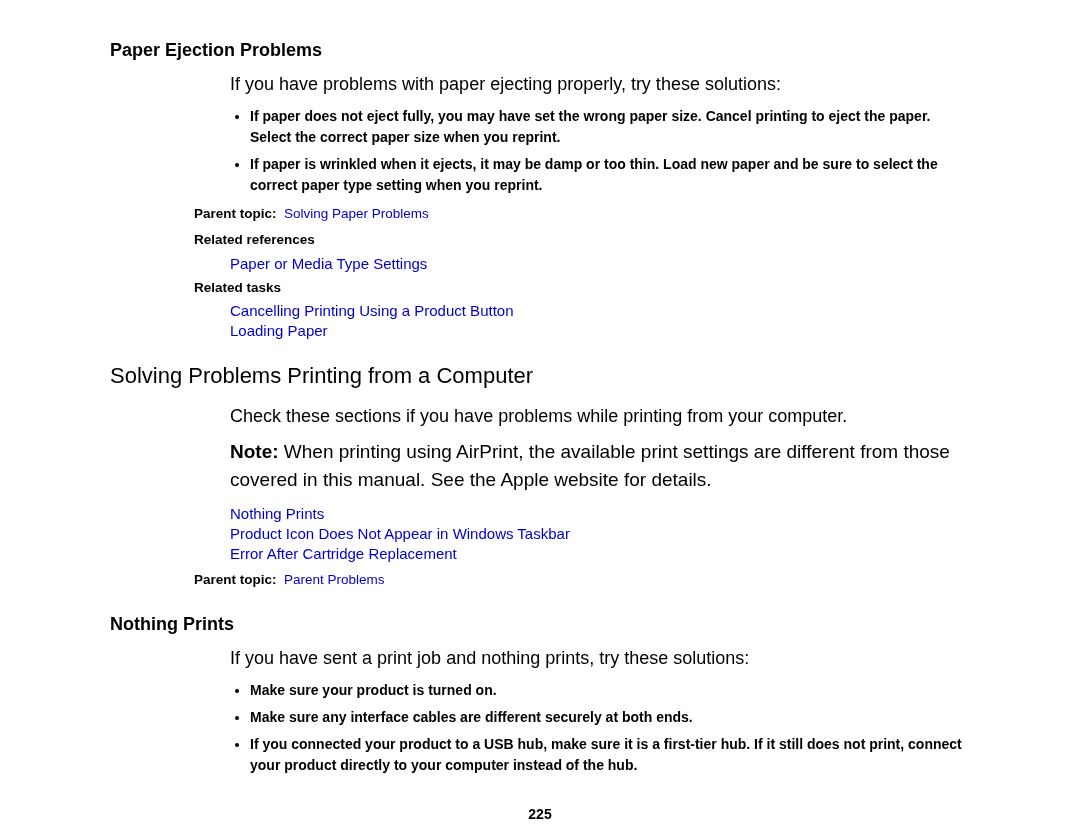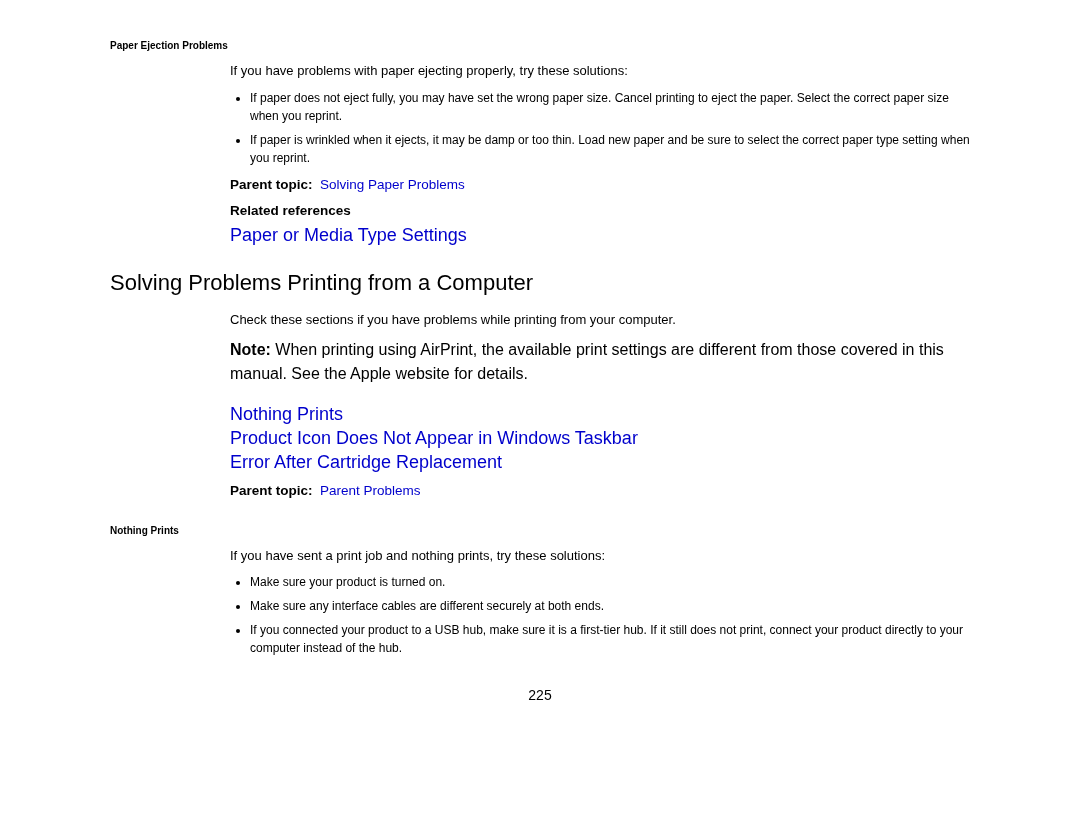--- a/index.html
+++ b/index.html
@@ -24,52 +24,53 @@
       width: 860px;
       padding: 40px 0 40px 0;
       margin: 0 auto;
     }
 
     .section {
       margin-bottom: 24px;
     }
 
     h2.section-title {
-      font-size: 10px;
+      font-size: 18px;
       font-weight: bold;
       margin-bottom: 10px;
     }
 
     h1.main-title {
       font-size: 22px;
       font-weight: normal;
       margin-bottom: 14px;
     }
 
     .body-text {
       margin-left: 120px;
       margin-bottom: 8px;
       line-height: 1.5;
-      font-size: 13px;
+      font-size: 18px;
     }
 
     .bullet-list {
       margin-left: 140px;
       margin-bottom: 8px;
     }
 
     .bullet-list li {
       list-style: disc;
       margin-bottom: 6px;
       line-height: 1.5;
-      font-size: 12px;
+      font-size: 14px;
+      font-weight: bold;
     }
 
     .label-row {
-      margin-left: 120px;
+      margin-left: 84px;
       margin-bottom: 4px;
       line-height: 1.5;
       font-size: 13.5px;
     }
 
     .label-row strong {
       font-weight: bold;
     }
 
     a, .link {
@@ -77,45 +78,45 @@
       text-decoration: none;
       cursor: pointer;
     }
 
     .related-section {
       margin-bottom: 6px;
     }
 
     .note-text {
       margin-left: 120px;
-      margin-bottom: 18px;
+      margin-bottom: 10px;
       line-height: 1.5;
-      font-size: 16px;
+      font-size: 19px;
     }
 
     .note-text strong {
       font-weight: bold;
     }
 
     .page-number {
       text-align: center;
-      font-weight: normal;
+      font-weight: bold;
       font-size: 14px;
       margin-top: 30px;
     }
 
     .links-block {
       margin-left: 120px;
       margin-bottom: 4px;
     }
 
     .links-block a, .links-block .link {
       display: block;
       margin-bottom: 3px;
-      font-size: 18px;
+      font-size: 15px;
       color: #0000cc;
     }
   </style>
 </head>
 <body>
 
 <div class="page-container">
 
   <div class="section">
     <h2 class="section-title">Paper Ejection Problems</h2>
@@ -136,20 +137,29 @@
 
     <div class="related-section">
       <p class="label-row">
         <strong>Related references</strong>
       </p>
       <div class="links-block">
         <a class="link">Paper or Media Type Settings</a>
       </div>
     </div>
 
+    <div class="related-section">
+      <p class="label-row">
+        <strong>Related tasks</strong>
+      </p>
+      <div class="links-block">
+        <a class="link">Cancelling Printing Using a Product Button</a>
+        <a class="link">Loading Paper</a>
+      </div>
+    </div>
   </div>
 
   <div class="section">
     <h1 class="main-title">Solving Problems Printing from a Computer</h1>
 
     <p class="body-text">Check these sections if you have problems while printing from your computer.</p>
 
     <p class="note-text">
       <strong>Note:</strong>
       <span> When printing using AirPrint, the available print settings are different from those covered in this manual. See the Apple website for details.</span>

